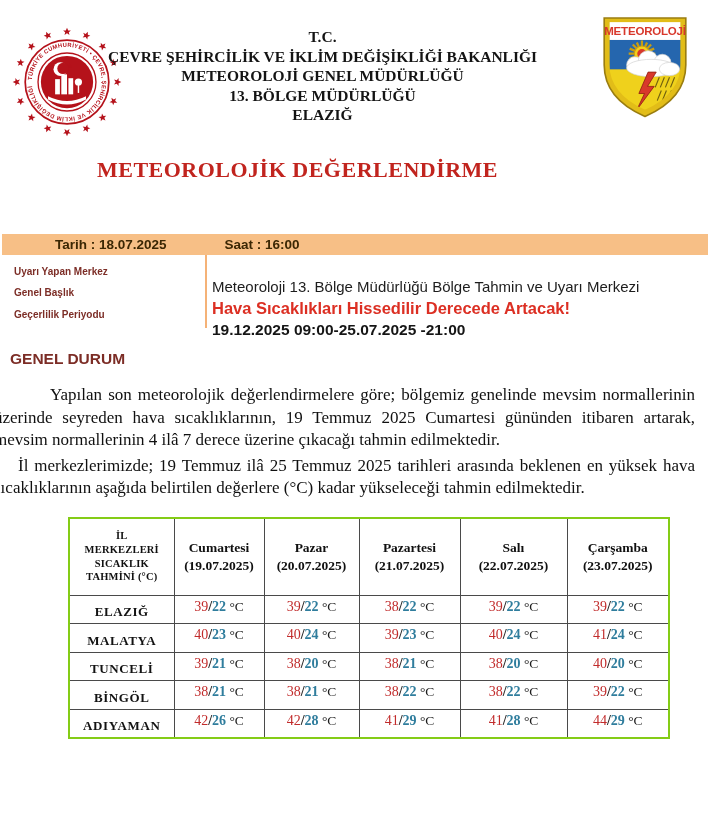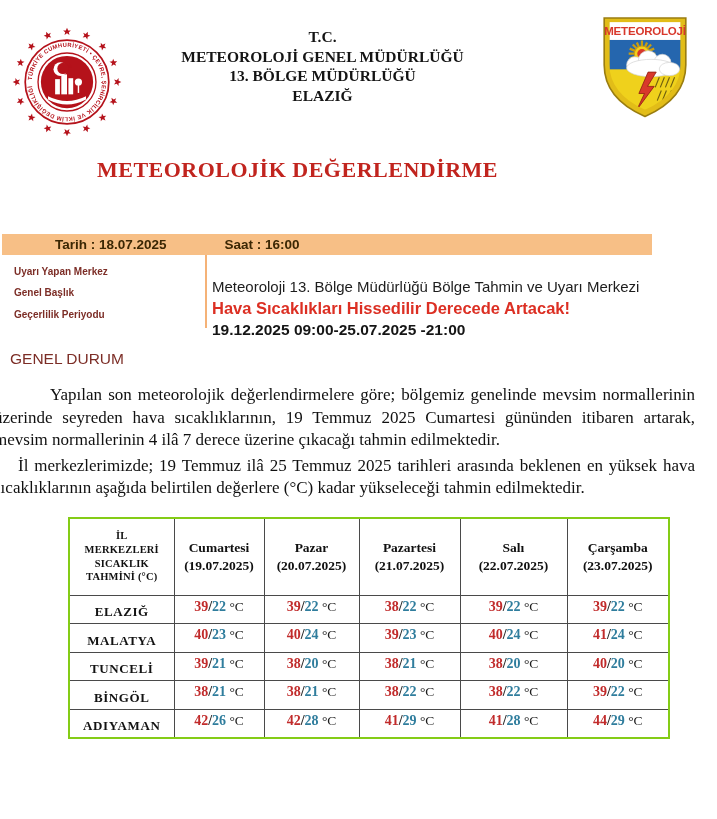--- a/index.html
+++ b/index.html
@@ -10,35 +10,35 @@
   .gov-header{position:absolute;left:0;top:27px;width:645px;text-align:center;
               font-weight:bold;font-size:15.5px;line-height:19.5px;color:#141414;}
   .seal-logo{position:absolute;left:10px;top:22px;width:114px;height:120px;}
   .shield-logo{position:absolute;left:601px;top:16px;width:88px;height:102px;}
 
   
   .doc-title{position:absolute;left:0;top:157px;width:595px;text-align:center;
              font-weight:bold;font-size:22px;letter-spacing:.5px;color:#c1241e;}
 
   
-  .info-bar{position:absolute;left:2px;top:234px;width:650px;height:21px;background:#f7bf86;
+  .info-bar{position:absolute;left:2px;top:234px;width:706px;height:21px;background:#f7bf86;
             display:flex;align-items:center;box-sizing:border-box;padding-left:53px;
             font-family:"Liberation Sans",sans-serif;font-weight:bold;font-size:13.5px;color:#3b2704;}
   .info-bar .time{margin-left:58px;}
   .v-divider{position:absolute;left:205px;top:255px;width:2px;height:73px;background:#f5b277;}
 
   
   .f-row{position:absolute;left:0;width:717px;font-family:"Liberation Sans",sans-serif;}
   .f-label{position:absolute;left:14px;width:185px;font-weight:bold;font-size:10px;color:#7c2d26;}
   .f-value{position:absolute;left:212px;width:500px;font-size:15px;color:#1d1d1d;margin-top:12px;}
   .f-value.red{color:#dc2f23;font-weight:bold;font-size:16.5px;}
   .f-value.bold{font-weight:bold;font-size:15.5px;color:#151515;}
 
   .section-heading{position:absolute;left:10px;top:350px;
-                   font-family:"Liberation Sans",sans-serif;font-weight:normal;
+                   font-family:"Liberation Sans",sans-serif;font-weight:bold;
                    font-size:15.5px;color:#7c2d26;}
 
   
   .body-text{position:absolute;left:-6px;top:384px;width:701px;text-align:justify;
              font-size:17px;line-height:22.5px;color:#101010;}
   .body-text p{margin:0;}
   .body-text p.p1{text-indent:56px;margin-bottom:3px;}
   .body-text p.p2{text-indent:24px;}
 
   
@@ -46,21 +46,21 @@
             table-layout:fixed;font-family:"Liberation Serif",serif;}
   .forecast th,.forecast td{border:1.5px solid #4a4a4a;text-align:center;box-sizing:border-box;}
   .forecast{border:2px solid #84cc16;}
   .forecast thead th{height:77px;vertical-align:middle;white-space:pre-line;
                      font-weight:bold;font-size:13.5px;line-height:1.35;color:#101010;}
   .forecast thead th.corner{font-size:10.5px;line-height:1.3;letter-spacing:.2px;}
   .forecast tbody tr{height:28.5px;}
   .forecast tbody th.city{vertical-align:bottom;padding-bottom:3px;font-weight:bold;
                           font-size:13px;letter-spacing:.6px;color:#131313;}
   .forecast td.temp{vertical-align:top;padding-top:3px;font-size:14px;}
-  .tmax{color:#c12b2b;font-weight:bold;}
+  .tmax{color:#c12b2b;font-weight:normal;}
   .sep{color:#222;font-weight:bold;}
   .tmin{color:#2f7d9d;font-weight:bold;}
   .unit{color:#1c1c1c;font-size:13.5px;}
 </style>
 </head>
 <body>
 
 <div class="page">
 
   <div class="seal-logo">
@@ -154,20 +154,21 @@
           <line x1="66" y1="86" x2="63" y2="93"></line>
         </g>
         <polygon points="46,55 37,76 42.5,76 35,92 52,69 45.5,69 54,55" fill="#d8382b" stroke="#8f1d12" stroke-width="0.8"></polygon>
       </g>
       <text x="43" y="19" text-anchor="middle" font-family="Liberation Sans, sans-serif" font-size="11.3" font-weight="bold" fill="#d8382b" letter-spacing="-0.2">METEOROLOJİ</text>
     </svg>
   </div>
 
   <div class="gov-header">
     <div>T.C.</div>
+    <div>ÇEVRE ŞEHİRCİLİK VE İKLİM DEĞİŞİKLİĞİ BAKANLIĞI</div>
     <div>METEOROLOJİ GENEL MÜDÜRLÜĞÜ</div>
     <div>13. BÖLGE MÜDÜRLÜĞÜ</div>
     <div>ELAZIĞ</div>
   </div>
 
   <div class="doc-title">METEOROLOJİK DEĞERLENDİRME</div>
 
   <div class="info-bar">
     <span class="date">Tarih : 18.07.2025</span>
     <span class="time">Saat : 16:00</span>

